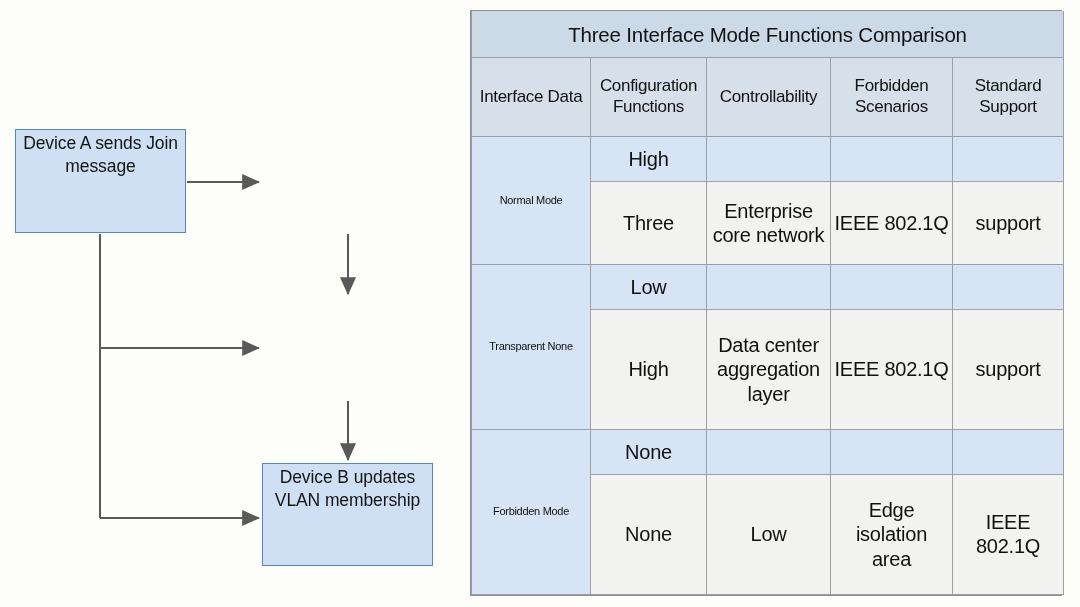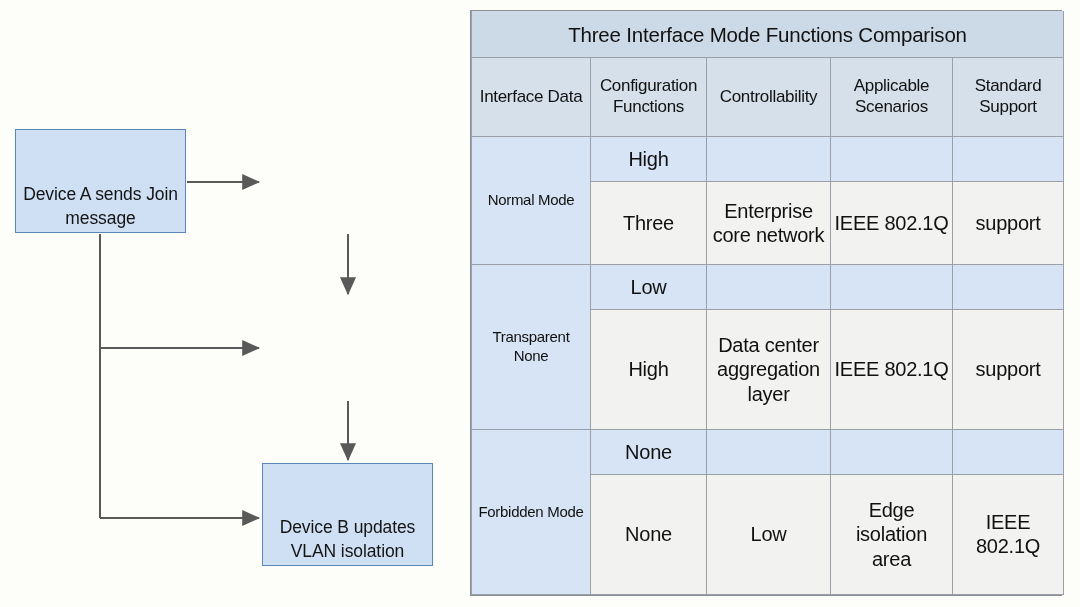--- a/index.html
+++ b/index.html
@@ -26,21 +26,21 @@
     position: absolute;
     left: 0; top: 0;
     width: 466px; height: 607px;
   }
   .flow-box {
     position: absolute;
     box-sizing: border-box;
     background: #cfe0f4;
     border: 1.5px solid #5b87b8;
     display: flex;
-    align-items: flex-end;
+    align-items: flex-start;
     justify-content: center;
     text-align: center;
     font-size: 17.5px;
     line-height: 1.33;
     color: #141414;
     letter-spacing: -0.1px;
     padding: 2px 4px;
   }
   #box-a { left: 15px;  top: 129px; width: 171px; height: 104px; }
   #box-b1 { left: 262px; top: 131px; width: 171px; height: 102px; }
@@ -82,21 +82,21 @@
     border-top: none !important;
   }
   .tbl-head td {
     background: #d5e0eb;
     font-size: 17px;
     height: 74px;
     letter-spacing: -0.3px;
   }
   .mode-cell {
     background: #d3e2f2;
-    font-size: 15px;
+    font-size: 11px;
     letter-spacing: -0.3px;
   }
   .row-blue td { background: #d6e4f5; }
   .row-white td { background: #f2f2f0; }
   .cell-txt { font-size: 20px; letter-spacing: -0.25px; }
 
   
   col.c1 { width: 119px; }
   col.c2 { width: 116px; }
   col.c3 { width: 124px; }
@@ -128,42 +128,42 @@
     <line x1="100" y1="518" x2="259" y2="518" stroke="#595959" stroke-width="2" marker-end="url(#arrowhead)"></line>
   </svg>
 
   <div class="flow-box" id="box-a">
     <span>Device A sends Join message</span>
   </div>
 
 
 
   <div class="flow-box" id="box-b2">
-    <span>Device B updates VLAN isolation</span>
+    <span>Device B updates VLAN membership</span>
   </div>
 </div>
 
 <div id="table-wrap">
   <table class="cmp">
     <colgroup>
       <col class="c1">
         <col class="c2">
         <col class="c3">
         <col class="c4">
         <col class="c5">
     </colgroup>
     <tbody>
       <tr>
         <td class="tbl-title" colspan="5">Three Interface Mode Functions Comparison</td>
       </tr>
       <tr class="tbl-head">
         <td>Interface Data</td>
         <td>Configuration Functions</td>
         <td>Controllability</td>
-        <td>Applicable Scenarios</td>
+        <td>Forbidden Scenarios</td>
         <td>Standard Support</td>
       </tr>
 
       <tr class="row-blue">
         <td class="mode-cell" rowspan="2">Normal Mode</td>
         <td class="cell-txt">High</td>
         <td class="cell-txt"></td>
         <td class="cell-txt"></td>
         <td class="cell-txt"></td>
       </tr>

